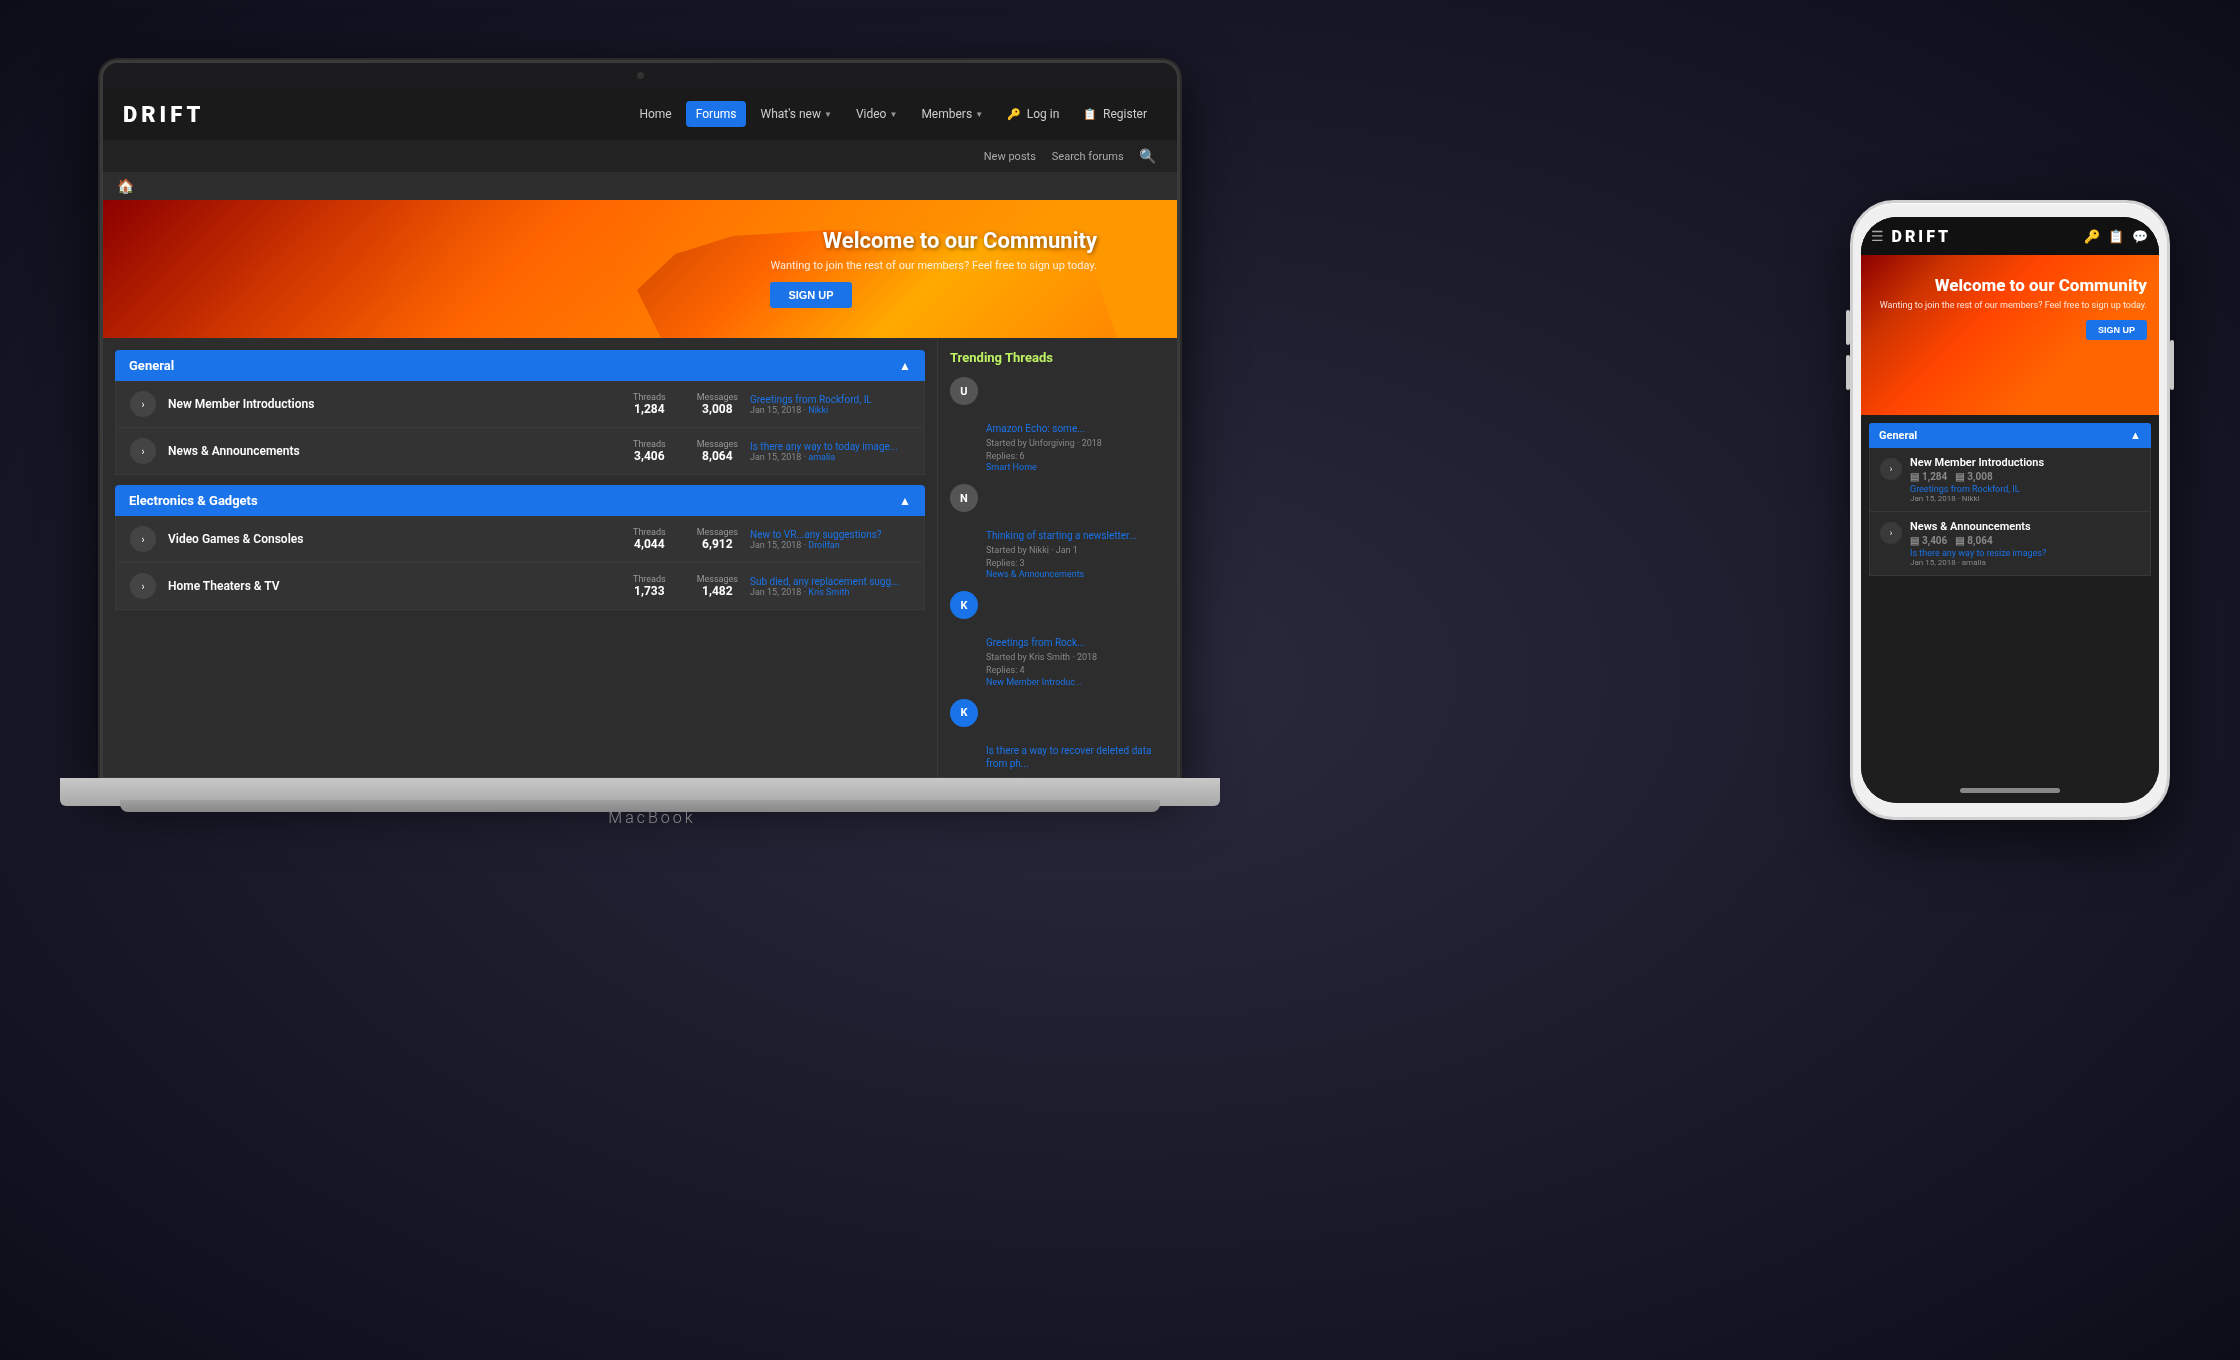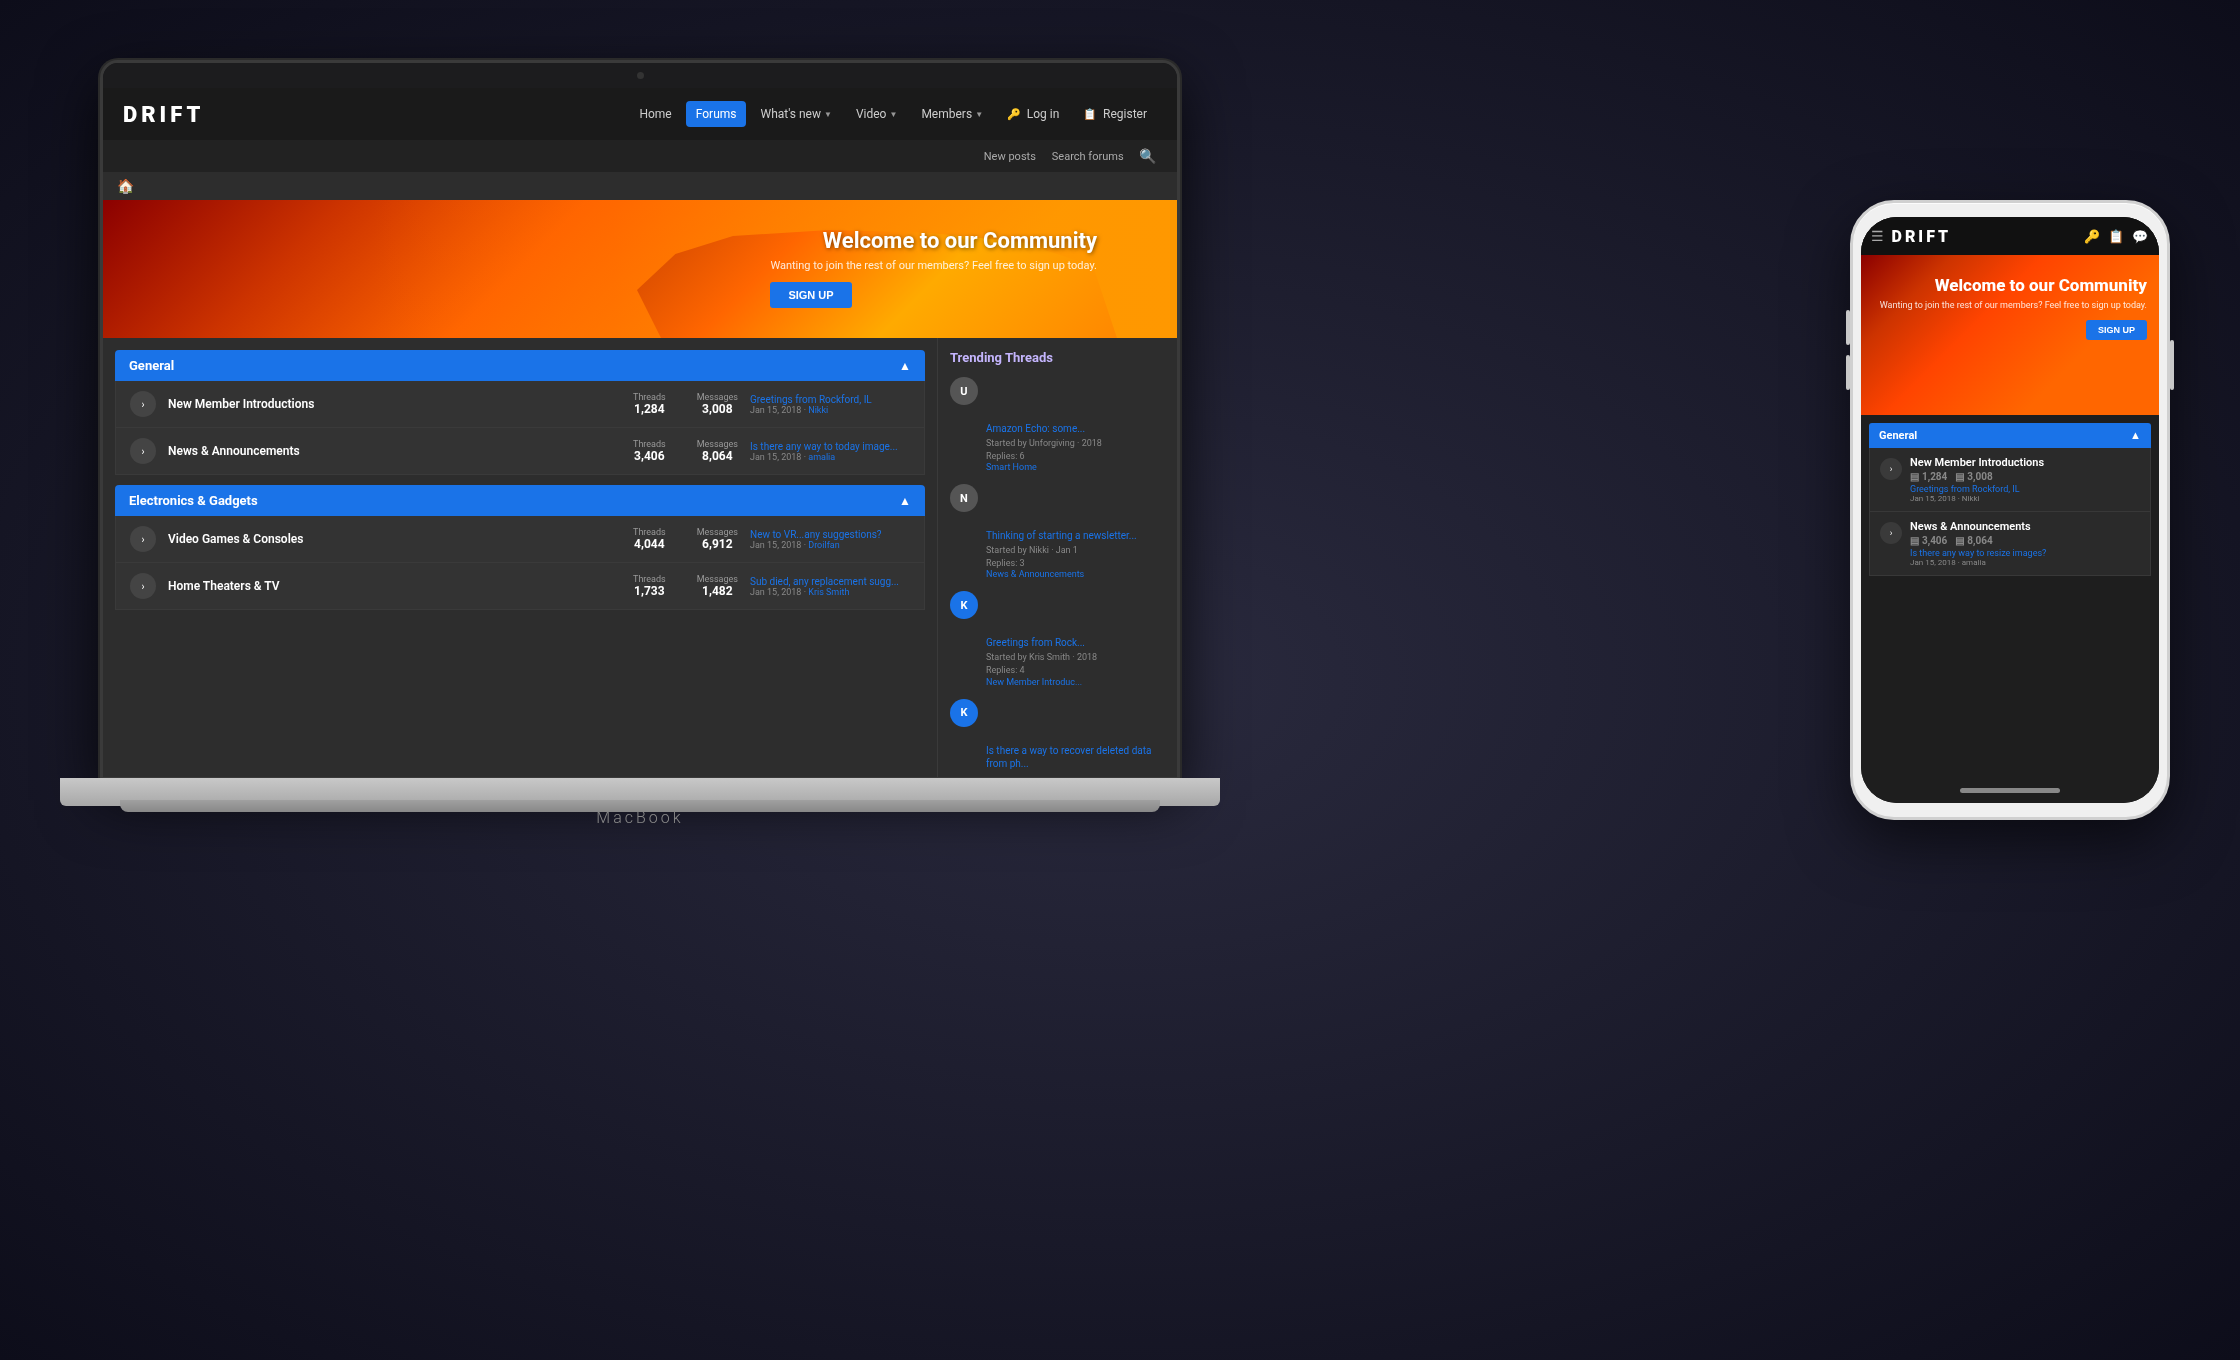--- a/index.html
+++ b/index.html
@@ -79,21 +79,21 @@
       top: 740px;
       left: 20px;
       width: 1040px;
       height: 12px;
       background: linear-gradient(to bottom, #a0a0a0, #888);
       border-radius: 0 0 8px 8px;
     }
     .macbook-label {
       position: absolute;
       top: 748px;
-      left: 0;
+      left: 12px;
       width: 1080px;
       text-align: center;
       color: #888;
       font-size: 16px;
       letter-spacing: 3px;
       font-weight: 300;
     }
 
     
     .forum-app {
@@ -342,21 +342,21 @@
       background: #2d2d2d;
       border-left: 1px solid #3a3a3a;
       overflow-y: auto;
       padding: 12px;
       flex-shrink: 0;
     }
     .sidebar::-webkit-scrollbar { width: 4px; }
     .sidebar::-webkit-scrollbar-track { background: #222; }
     .sidebar::-webkit-scrollbar-thumb { background: #444; border-radius: 2px; }
     .trending-title {
-      color: #c4b5fd;
+      color: #bef264;
       font-size: 13px;
       font-weight: 700;
       margin-bottom: 12px;
     }
     .trending-item {
       display: flex;
       gap: 8px;
       margin-bottom: 12px;
       align-items: flex-start;
     }

